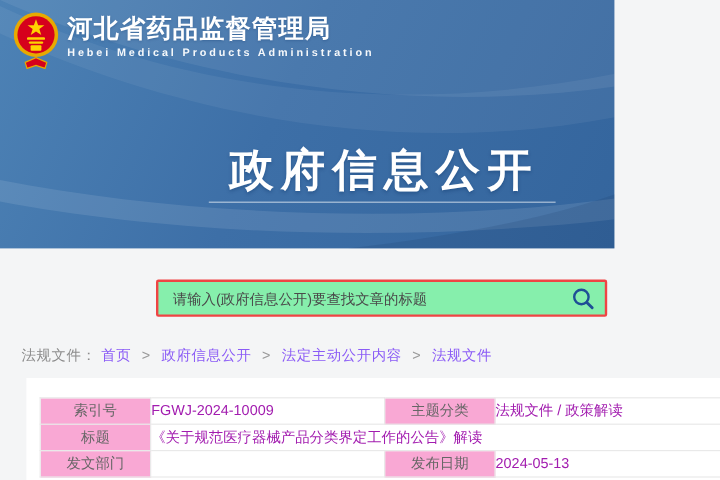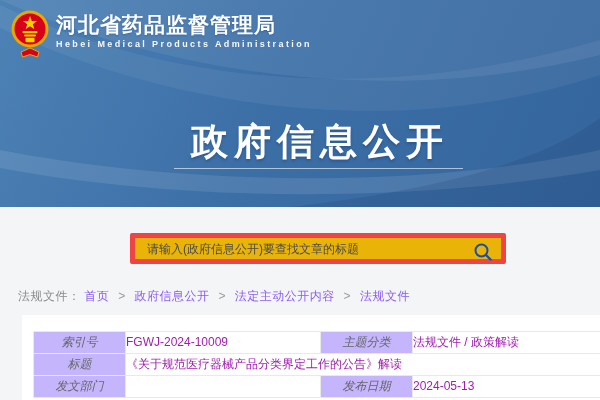--- a/index.html
+++ b/index.html
@@ -5,21 +5,21 @@
   * { margin:0; padding:0; box-sizing:border-box; }
   html,body { width:600px; height:400px; overflow:hidden; }
   body {
     font-family:"Liberation Sans","DejaVu Sans",sans-serif;
     background:#f4f5f6;
     position:relative;
   }
 
   
   .hero {
-    position:absolute; left:0; top:0; width:600px; height:207px;
+    position:absolute; left:0; top:0; width:512px; height:207px;
     background:linear-gradient(115deg,#4d82b5 0%,#3d6fa7 45%,#34659d 100%);
     overflow:hidden;
   }
   .hero-waves { position:absolute; left:0; top:0; pointer-events:none; }
 
   .brand { position:absolute; left:11px; top:8px; display:flex; align-items:flex-start; cursor:pointer; }
   .emblem { display:block; margin-right:7px; }
   .org-cn {
     color:#ffffff; font-size:21px; font-weight:bold; letter-spacing:1px;
     line-height:26px; margin-top:4px; text-shadow:0 1px 2px rgba(0,40,90,.25);
@@ -36,21 +36,21 @@
     font-family:"Liberation Sans","DejaVu Sans",sans-serif;
   }
   .banner-underline {
     position:absolute; left:174px; top:168px; width:289px; height:1px;
     background:rgba(255,255,255,.6);
   }
 
   
   .search-wrap {
     position:absolute; left:130px; top:233px; width:376px; height:31px;
-    background:#eab308; border:5px solid #ef4444; border-radius:2px;padding-left:20px;
+    background:#86efac; border:2px solid #ef4444; border-radius:2px;padding-left:20px;
   }
   .search-input {
     position:absolute; left:0; top:0; width:100%; height:100%;
     border:none; outline:none; background:transparent;
     padding:0 40px 0 12px; font-size:12px; color:#444;
     font-family:"Liberation Sans","DejaVu Sans",sans-serif;
   }
   .search-input::placeholder { color:#4a4a4a; opacity:1; }
   .search-btn {
     position:absolute; right:6px; top:4px; width:24px; height:22px;
@@ -72,21 +72,21 @@
   }
   table.doc {
     margin:16px 0 0 11px; border-collapse:collapse; table-layout:fixed;
     width:660px; font-size:12px;
   }
   table.doc td {
     border:1px solid #e9e9e9; height:21px; padding:0;
     vertical-align:middle; line-height:21px;
   }
   td.lbl {
-    background:#c4b5fd; color:#666; text-align:center; width:92px;font-style:italic;
+    background:#f9a8d4; color:#666; text-align:center; width:92px;
   }
   td.val { color:#a21caf; padding-left:14px; background:#fff; }
   col.c1 { width:92px; } col.c2 { width:195px; }
   col.c3 { width:92px; } col.c4 { width:281px; }
 </style>
 </head>
 <body>
 
 <div class="hero">
 

